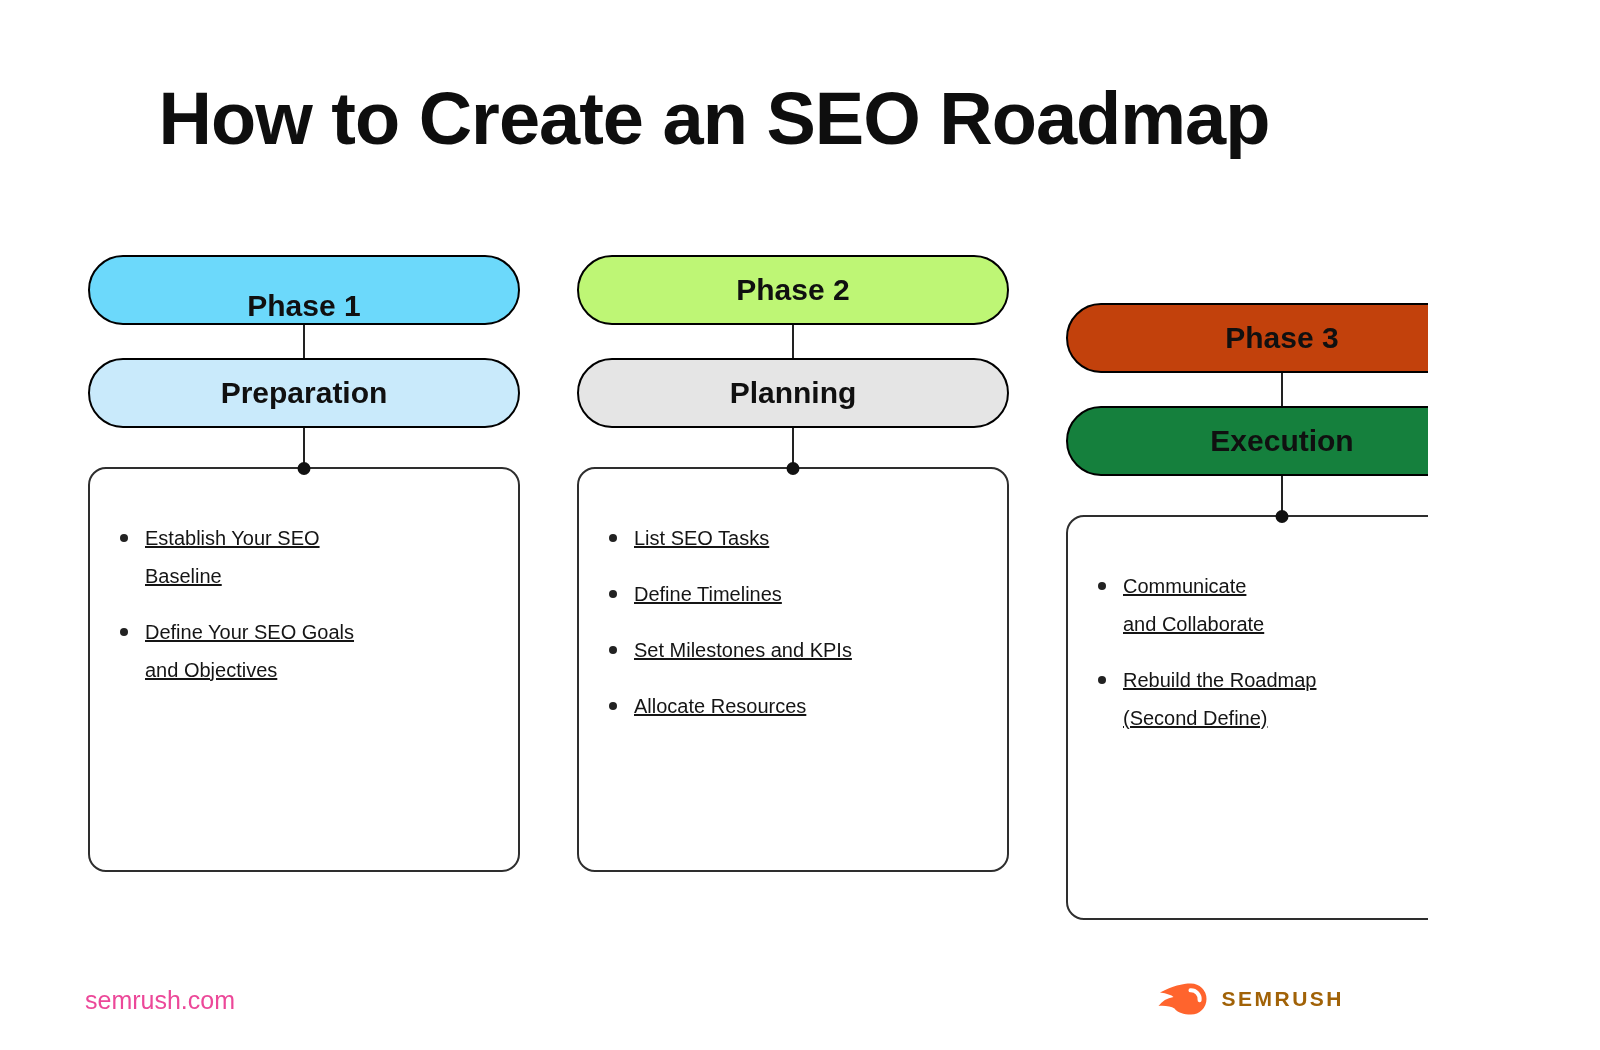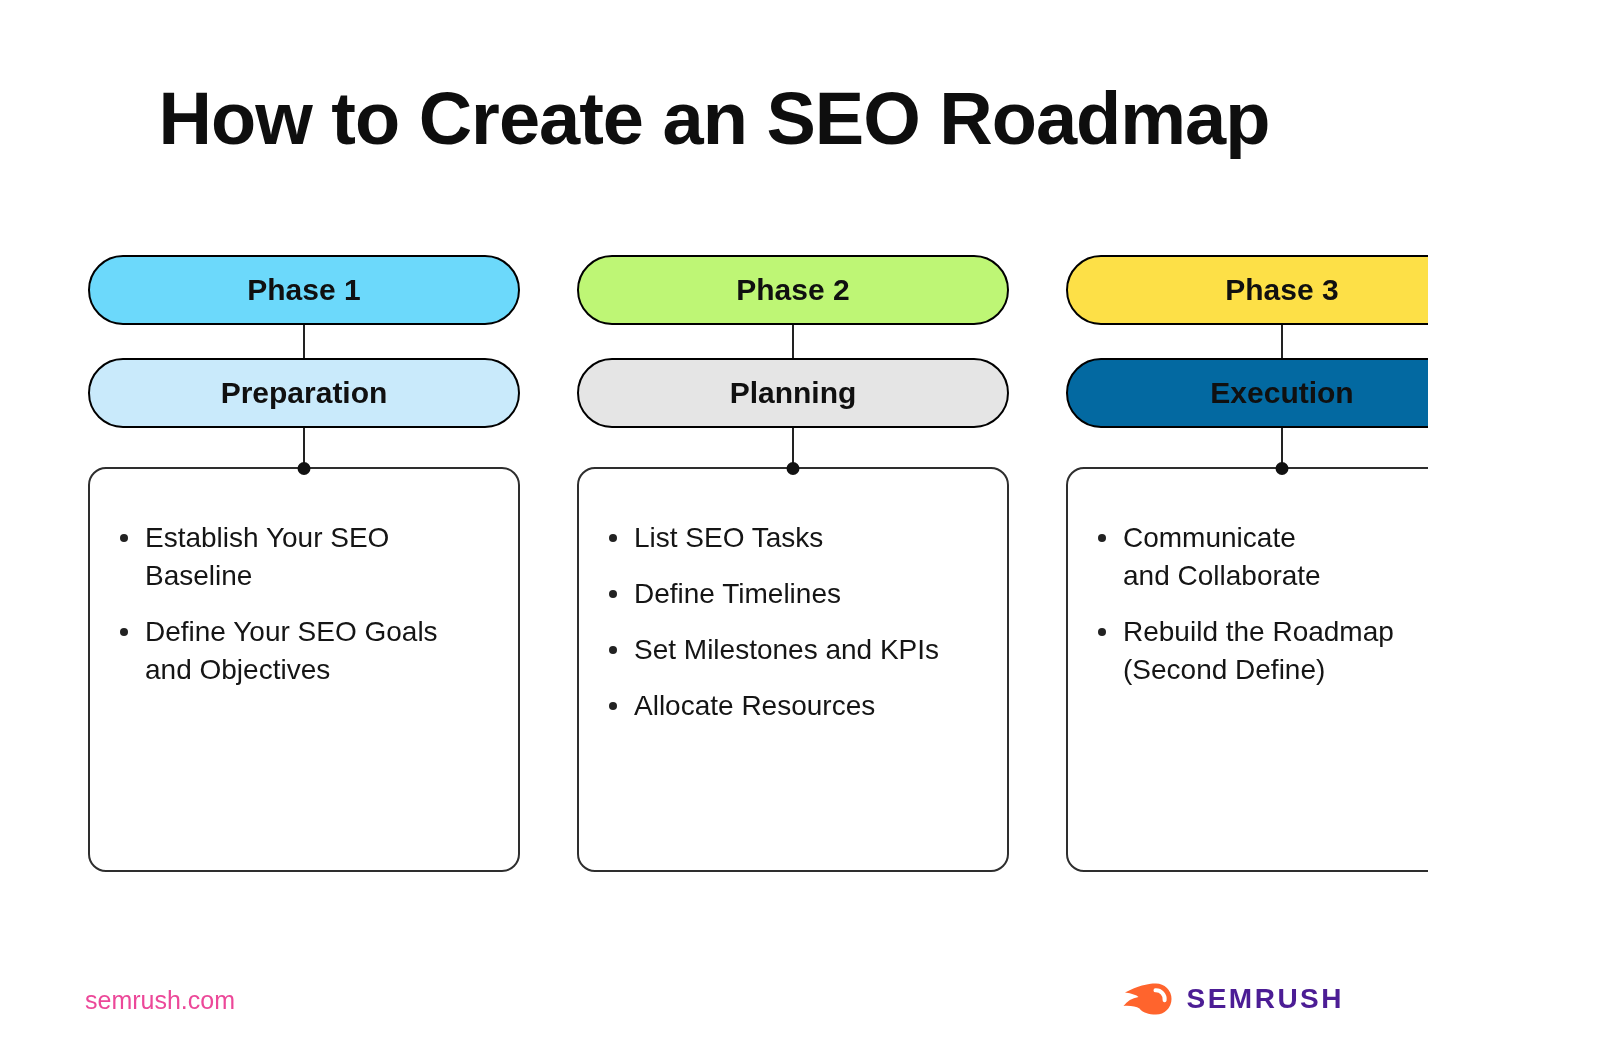--- a/index.html
+++ b/index.html
@@ -48,56 +48,57 @@
     position:absolute; top:-7px; left:50%;
     transform:translateX(-50%);
     width:13px; height:13px; border-radius:50%;
     background:#111;
   }
 
   .task-list{ list-style:none; }
   .task-list li{
     position:relative;
     padding-left:27px;
-    font-size:28px; line-height:38px;
+    font-size:20px; line-height:38px;
     margin-bottom:18px;
     color:#151515;
     white-space:pre-line;
+    text-decoration:underline;
   }
   .task-list li::before{
     content:"";
     position:absolute; left:2px; top:15px;
     width:8px; height:8px; border-radius:50%;
     background:#222;
   }
 
   .site{
     position:absolute; left:85px; top:986px;
     font-size:25px; color:#ec4899;
   }
 
   .logo{
     position:absolute; right:84px; top:978px;
     display:flex; align-items:center; gap:12px;
   }
   .logo-icon{ width:52px; height:42px; display:block; }
   .logo-text{
-    font-size:28px; font-weight:800;
-    letter-spacing:2.5px; color:#4c1d95;
+    font-size:21px; font-weight:800;
+    letter-spacing:2.5px; color:#a16207;
   }
 </style>
 </head>
 <body>
 
 <div class="canvas">
 
   <h1 class="title">How to Create an SEO Roadmap</h1>
 
   <section class="column col-1">
-    <div class="pill phase" style="background: rgb(108, 217, 251);">
+    <div class="pill phase" style="background: rgb(108, 217, 251); align-items: flex-end;">
       <span>Phase 1</span>
     </div>
     <div class="connector"></div>
     <div class="pill stage" style="background: rgb(201, 234, 251);">
       <span>Preparation</span>
     </div>
     <div class="connector tall"></div>
     <div class="box">
       <span class="dot"></span>
       <ul class="task-list">
@@ -123,25 +124,25 @@
       <ul class="task-list">
         <li>List SEO Tasks</li>
         <li>Define Timelines</li>
         <li>Set Milestones and KPIs</li>
         <li>Allocate Resources</li>
       </ul>
     </div>
   </section>
 
   <section class="column col-3">
-    <div class="pill phase" style="background: #fde047;">
+    <div class="pill phase" style="background: #c2410c; margin-top: 48px;">
       <span>Phase 3</span>
     </div>
     <div class="connector"></div>
-    <div class="pill stage" style="background: #0369a1;">
+    <div class="pill stage" style="background: #15803d;">
       <span>Execution</span>
     </div>
     <div class="connector tall"></div>
     <div class="box">
       <span class="dot"></span>
       <ul class="task-list">
         <li>Communicate
 and Collaborate</li>
         <li>Rebuild the Roadmap
 (Second Define)</li>

